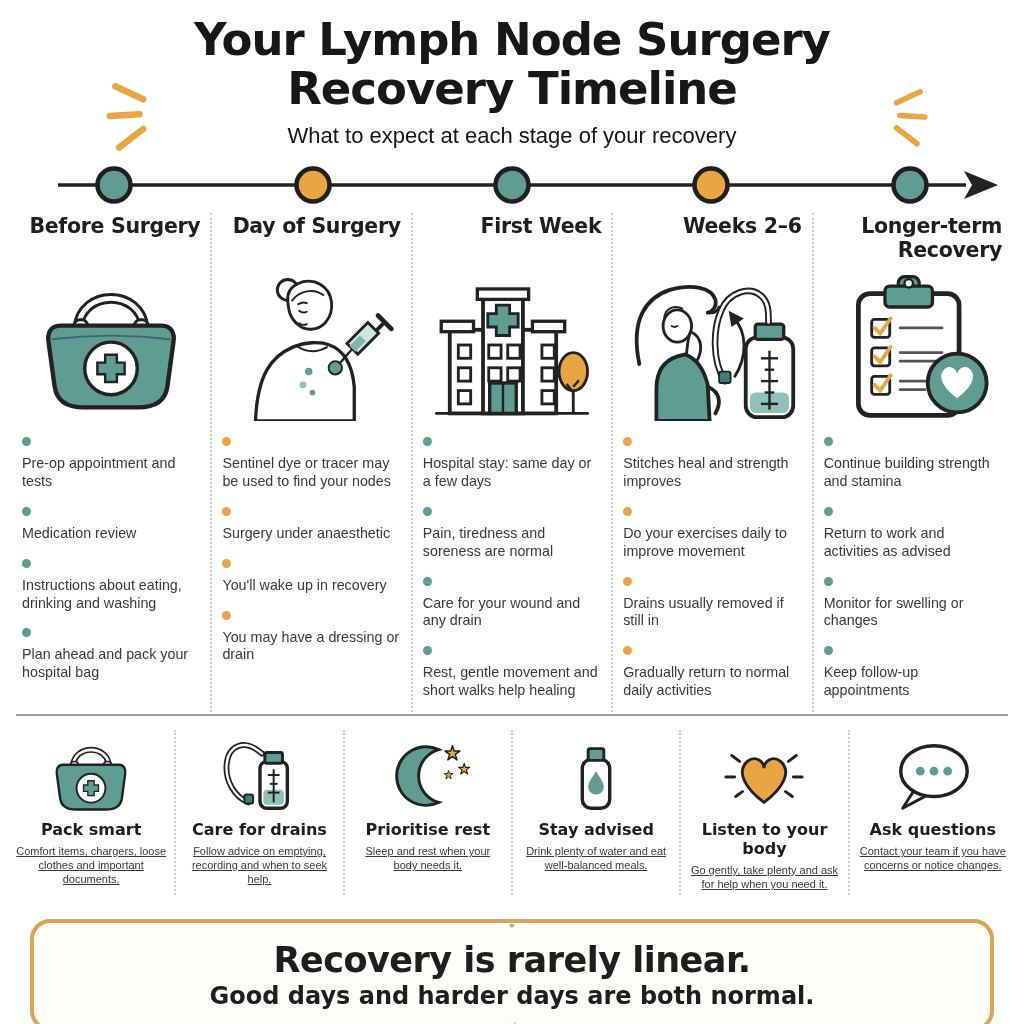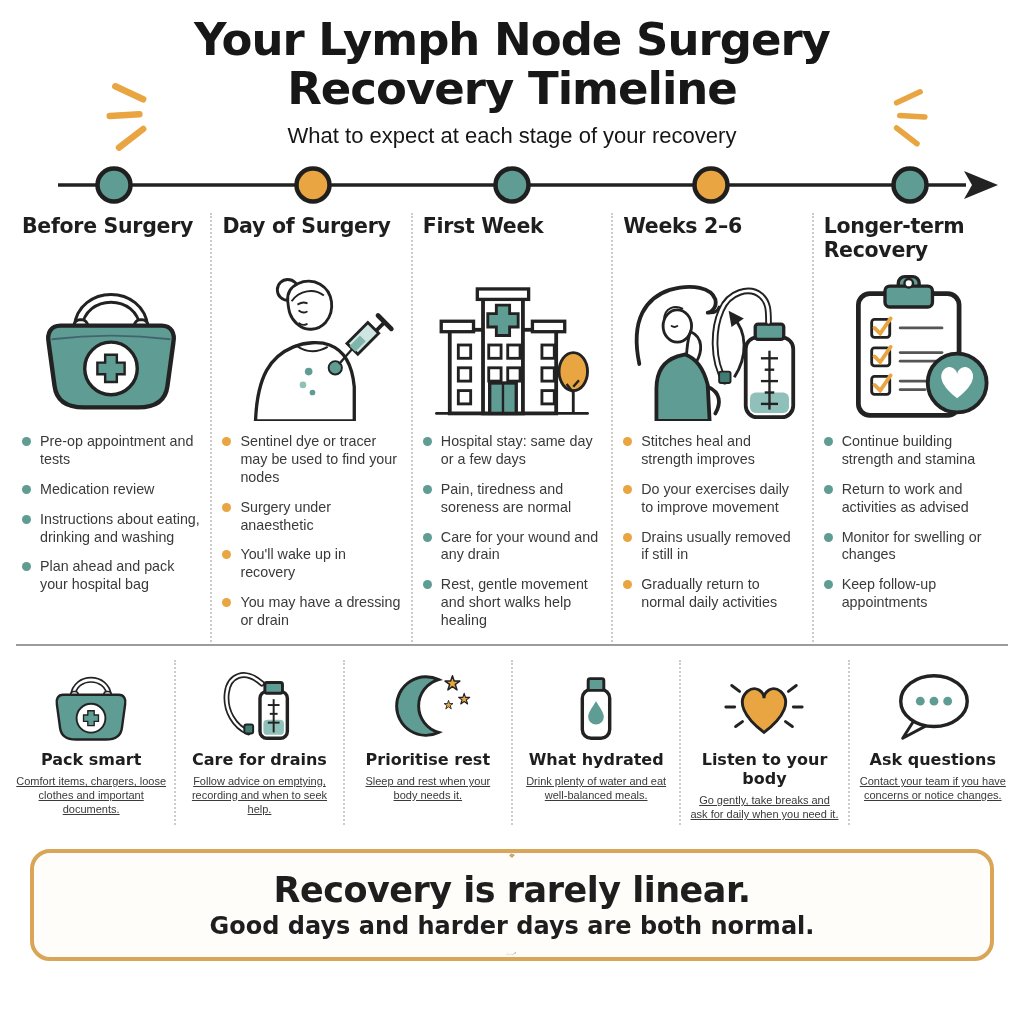--- a/index.html
+++ b/index.html
@@ -8,24 +8,24 @@
   .header{text-align:center;padding-top:16px;position:relative;}
   .title{font-family:"DejaVu Sans",sans-serif;font-weight:bold;font-size:45px;
          line-height:1.08;letter-spacing:-1px;color:#171717;}
   .subtitle{font-size:22px;margin-top:10px;color:#161616;}
   .sparkle-left{position:absolute;left:106px;top:76px;}
   .sparkle-right{position:absolute;right:96px;top:84px;transform:scaleX(-1);}
   .timeline{margin-top:10px;display:block;}
   .stages{display:flex;padding:0 12px;margin-top:2px;}
   .stage{flex:1;padding:2px 10px 0;border-right:2.5px dotted #cbcbcb;min-width:0;}
   .stage:last-child{border-right:none;}
-  .stage-label{font-size:20.5px;text-align:left;font-weight:bold;line-height:1.15;
+  .stage-label{font-size:20.5px;text-align:right;font-weight:bold;line-height:1.15;
                font-family:"DejaVu Sans",sans-serif;min-height:50px;letter-spacing:-0.3px;}
   .stage-illo{height:156px;display:flex;justify-content:center;align-items:flex-end;margin-bottom:12px;}
-  .bullet{display:flex;gap:9px;margin-bottom:12px;font-size:14.3px;color:#3a3a3a;line-height:1.25;}
+  .bullet{display:flex;gap:9px;margin-bottom:12px;font-size:14.3px;color:#3a3a3a;line-height:1.25;flex-direction:column;}
   .bdot{width:9px;height:9px;border-radius:50%;flex:0 0 auto;margin-top:4px;}
   .teal-dot{background:#5E9C94;}
   .orange-dot{background:#E8A542;}
   .section-rule{border:none;border-top:2px solid #9c9c9c;margin:2px 16px 8px;}
   .tips{display:flex;padding:6px 8px 0;}
   .tip{flex:1;padding:4px 8px;text-align:center;border-right:2.5px dotted #cbcbcb;min-width:0;}
   .tip:last-child{border-right:none;}
   .tip-illo{height:86px;display:flex;align-items:center;justify-content:center;}
   .tip-title{font-size:16px;font-weight:bold;font-family:"DejaVu Sans",sans-serif;margin-top:0;}
   .tip-text{font-size:11px;color:#3a3a3a;line-height:1.28;margin-top:5px;text-decoration:underline;}
@@ -345,40 +345,40 @@
   </div>
 
   <div class="tip">
     <div class="tip-illo">
       <svg width="88" height="80" viewBox="0 0 90 80">
         <rect x="31" y="22" width="28" height="50" rx="9" fill="#fff" stroke="#222" stroke-width="3.5"></rect>
         <rect x="37" y="11" width="16" height="12" rx="2" fill="#5E9C94" stroke="#222" stroke-width="3"></rect>
         <path d="M45 34 C50 42 53 46 53 50 A8 8 0 1 1 37 50 C37 46 40 42 45 34 Z" fill="#5E9C94"></path>
       </svg>
     </div>
-    <div class="tip-title">What hydrated</div>
+    <div class="tip-title">Stay advised</div>
     <div class="tip-text">Drink plenty of water and eat well-balanced meals.</div>
   </div>
 
   <div class="tip">
     <div class="tip-illo">
       <svg width="88" height="80" viewBox="0 0 90 80">
         <path d="M45 66 C24 50 17 34 28 24 C37 17 45 25 45 31 C45 25 53 17 62 24 C73 34 66 50 45 66 Z" fill="#E8A542" stroke="#222" stroke-width="3"></path>
         <g stroke="#222" stroke-width="3" stroke-linecap="round">
           <line x1="12" y1="18" x2="20" y2="24"></line>
             <line x1="6" y1="40" x2="15" y2="40"></line>
           <line x1="78" y1="18" x2="70" y2="24"></line>
             <line x1="84" y1="40" x2="75" y2="40"></line>
           <line x1="16" y1="60" x2="23" y2="55"></line>
             <line x1="74" y1="60" x2="67" y2="55"></line>
         </g>
       </svg>
     </div>
     <div class="tip-title">Listen to your body</div>
-    <div class="tip-text">Go gently, take breaks and ask for daily when you need it.</div>
+    <div class="tip-text">Go gently, take plenty and ask for help when you need it.</div>
   </div>
 
   <div class="tip">
     <div class="tip-illo">
       <svg width="88" height="80" viewBox="0 0 90 80">
         <polygon points="28,50 14,72 44,56" fill="#fff" stroke="#222" stroke-width="3" stroke-linejoin="round"></polygon>
         <ellipse cx="46" cy="34" rx="34" ry="26" fill="#fff" stroke="#222" stroke-width="3.5"></ellipse>
         <circle cx="32" cy="34" r="4.5" fill="#5E9C94"></circle>
         <circle cx="46" cy="34" r="4.5" fill="#5E9C94"></circle>
         <circle cx="60" cy="34" r="4.5" fill="#5E9C94"></circle>

